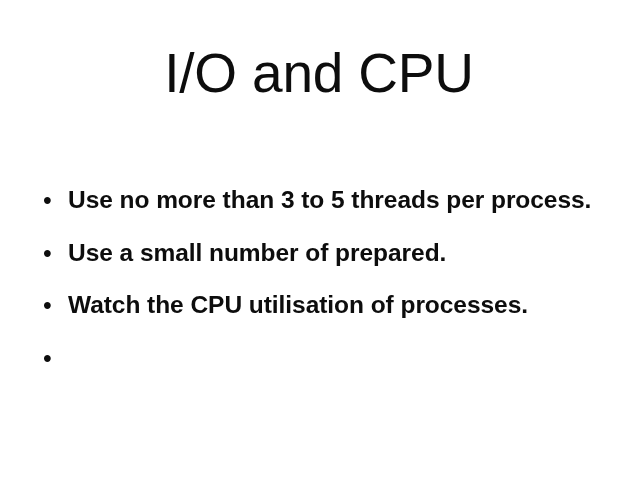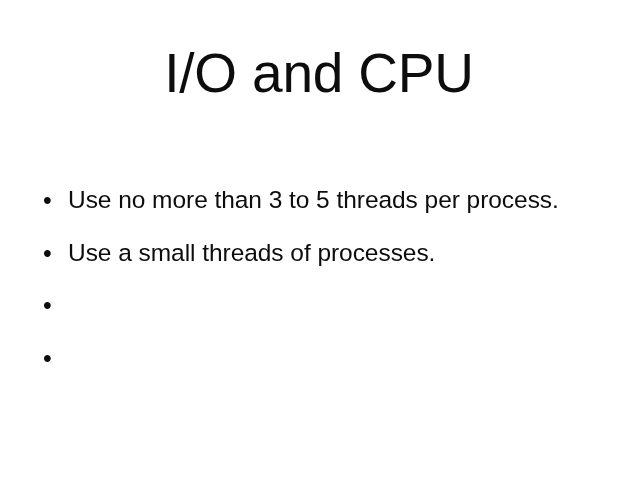--- a/index.html
+++ b/index.html
@@ -63,21 +63,21 @@
     width: 25px;
     font-size: 25px;
     line-height: 28px;
     color: #0d0d0d;
     text-align: left;
   }
 
   .bullet-text {
     flex: 1 1 auto;
     font-size: 24.5px;
-    font-weight: 400;
+    font-weight: 700;
     line-height: 28px;
     letter-spacing: -0.05px;
     color: #0d0d0d;
     white-space: nowrap;
   }
 </style>
 </head>
 <body>
 
 <div class="slide">
@@ -86,25 +86,26 @@
 
   <ul class="bullet-list">
 
     <li class="bullet-item">
       <span class="bullet-marker">•</span>
       <span class="bullet-text">Use no more than 3 to 5 threads per process.</span>
     </li>
 
     <li class="bullet-item">
       <span class="bullet-marker">•</span>
-      <span class="bullet-text">Use a small threads of processes.</span>
+      <span class="bullet-text">Use a small number of prepared.</span>
     </li>
 
     <li class="bullet-item">
       <span class="bullet-marker">•</span>
+      <span class="bullet-text">Watch the CPU utilisation of processes.</span>
     </li>
 
     <li class="bullet-item">
       <span class="bullet-marker">•</span>
     </li>
 
   </ul>
 
 </div>
 

